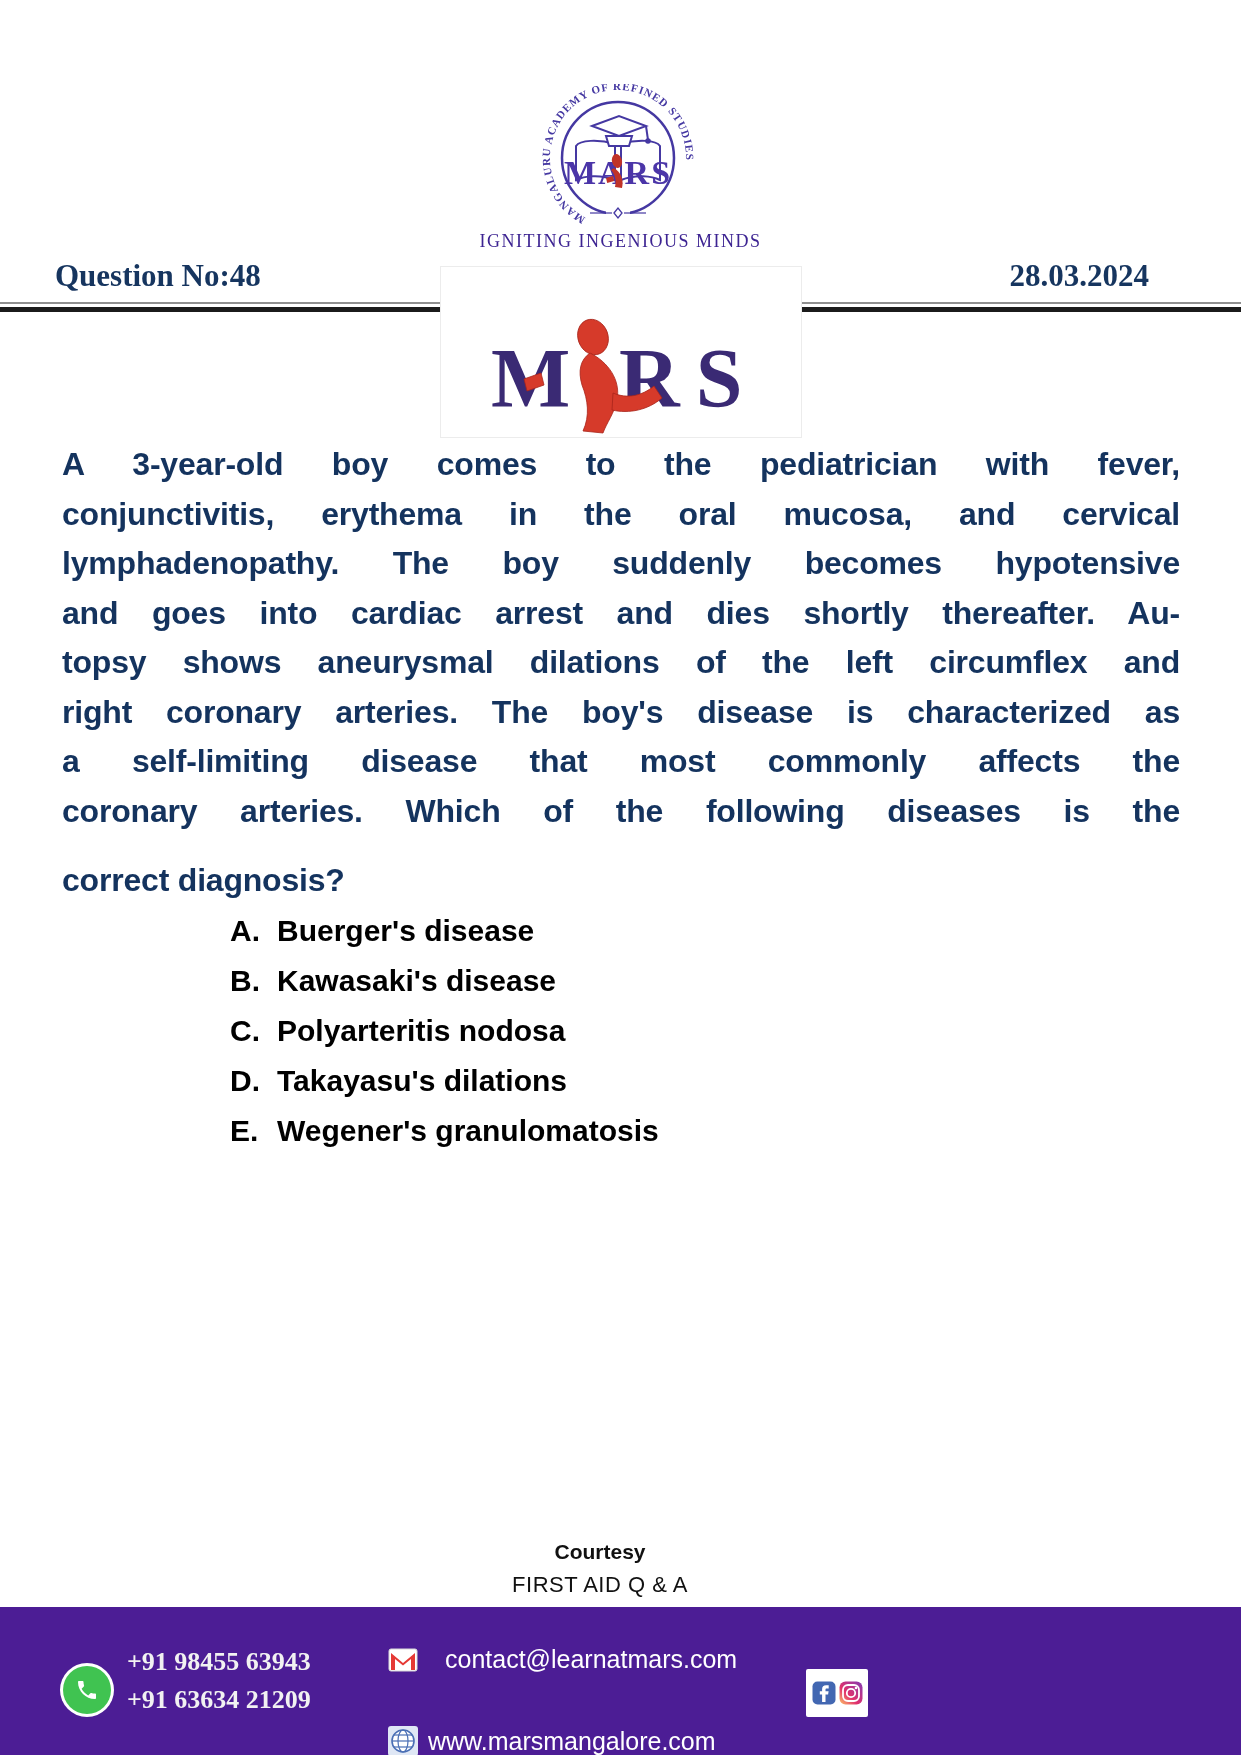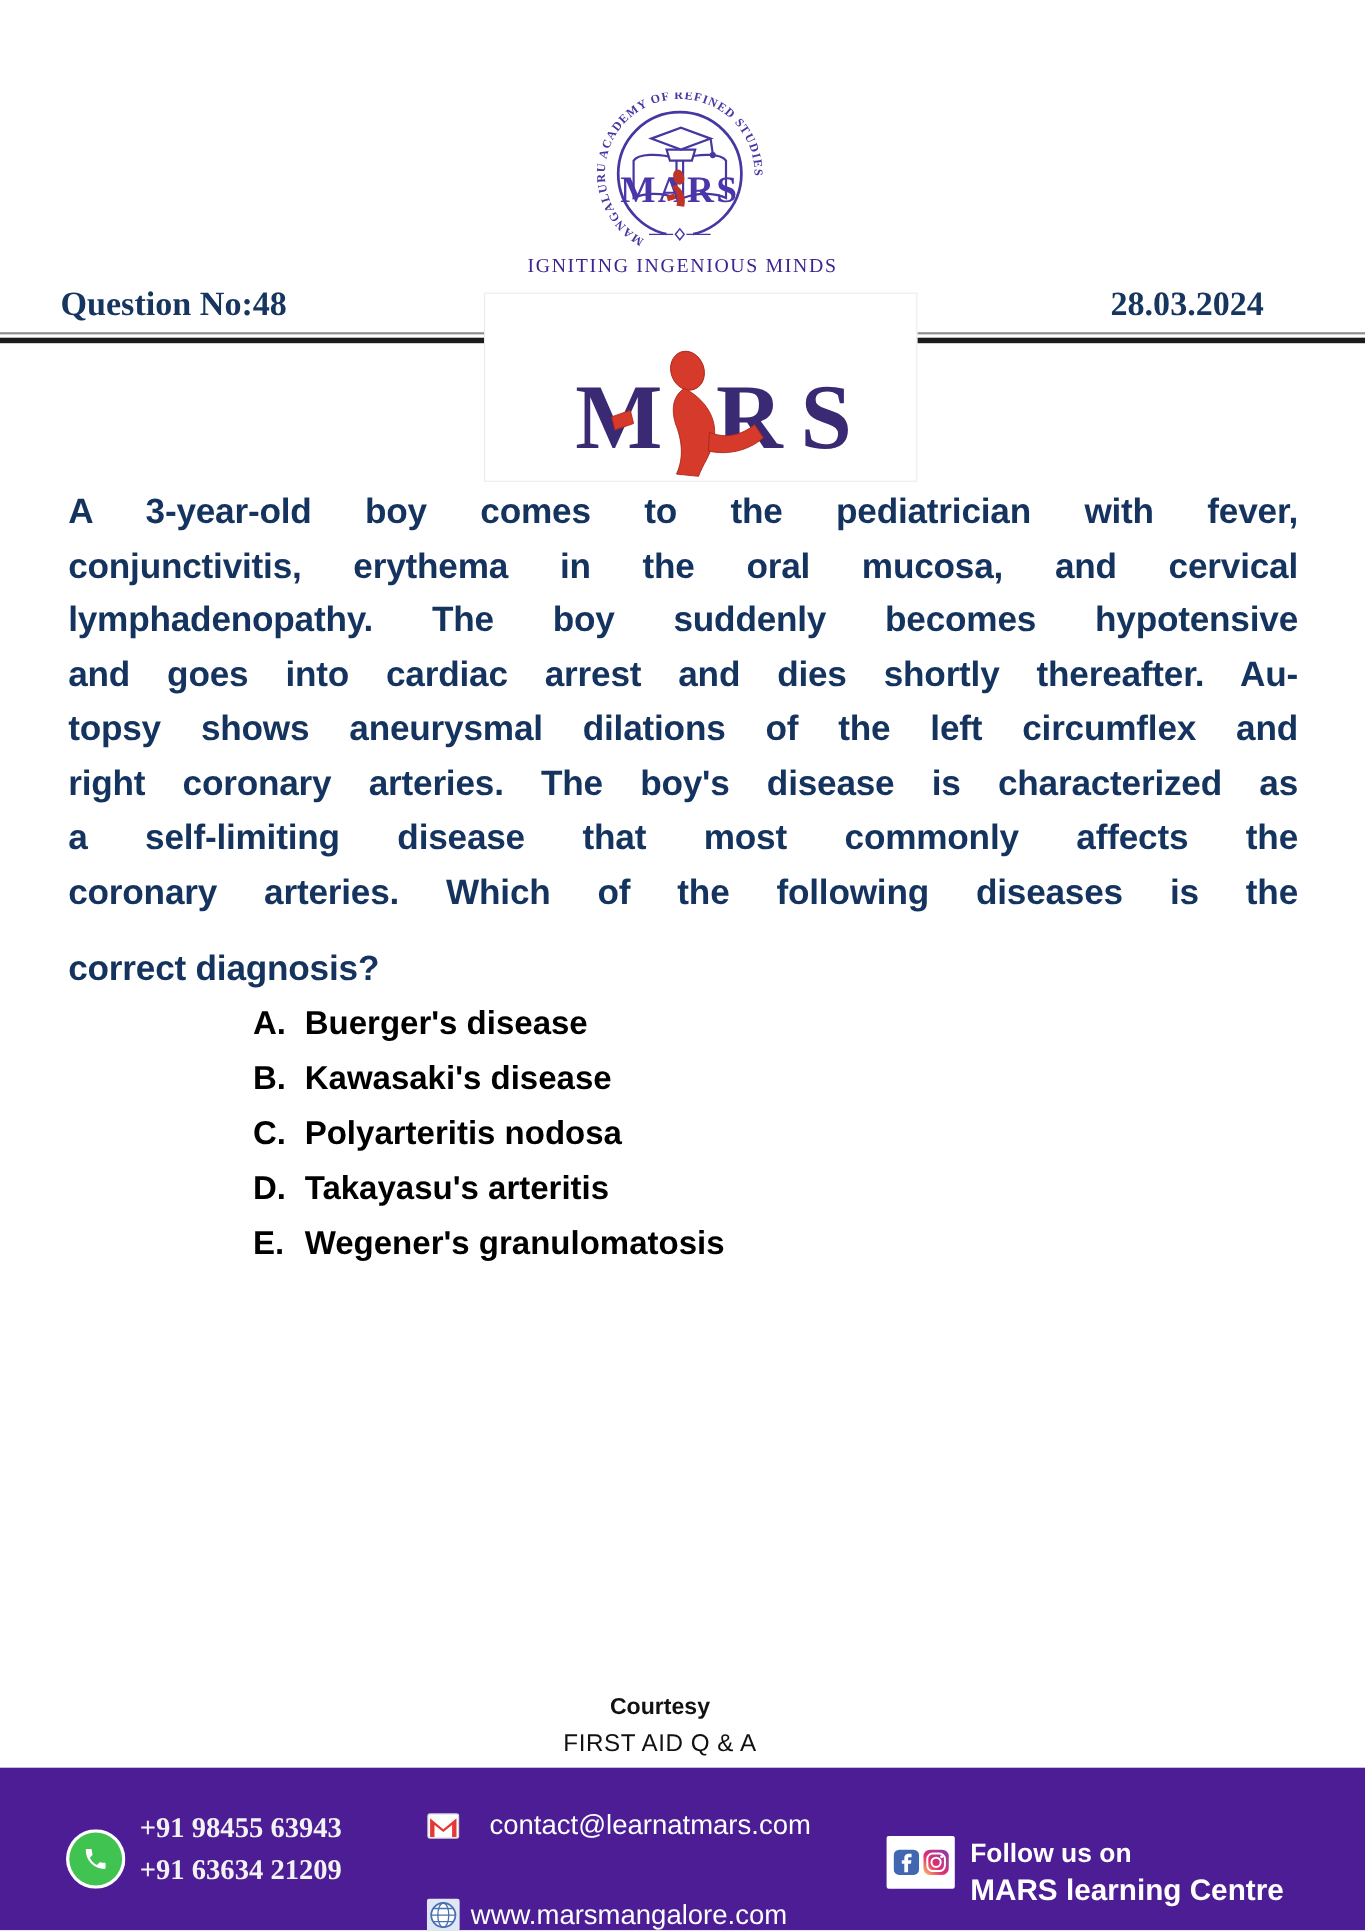--- a/index.html
+++ b/index.html
@@ -12,21 +12,21 @@
            letter-spacing:1.5px;color:#3d2492;}
   
   .qno{position:absolute;left:55px;top:258px;font-family:"Liberation Serif",serif;
        font-weight:bold;font-size:31px;color:#16355f;}
   .date{position:absolute;right:92px;top:258px;font-family:"Liberation Serif",serif;
         font-weight:bold;font-size:31px;color:#16355f;}
   .rule-thin{position:absolute;left:0;top:302px;width:1241px;height:2px;background:#8f8f8f;}
   .rule-thick{position:absolute;left:0;top:307px;width:1241px;height:5px;background:#1b1b1b;}
   
   .logo-box{position:absolute;left:440px;top:266px;width:360px;height:170px;background:#fff;
-            border:1px solid #ececec;padding-left:32px;}
+            border:1px solid #ececec;}
   
   .question{position:absolute;left:62px;top:440px;width:1118px;color:#14335e;
             font-weight:bold;font-size:32px;letter-spacing:-0.2px;}
   .qline{height:49.5px;line-height:49.5px;text-align:justify;text-align-last:justify;
          overflow:hidden;white-space:nowrap;}
   .qline.last{text-align-last:left;margin-top:20px;}
   
   .options{position:absolute;left:230px;top:906px;font-weight:bold;font-size:30px;color:#000;}
   .opt{height:50px;line-height:50px;display:flex;}
   .opt .lab{display:inline-block;min-width:47px;}
@@ -131,21 +131,21 @@
     <div class="opt">
       <span class="lab">B.</span>
       <span>Kawasaki's disease</span>
     </div>
     <div class="opt">
       <span class="lab">C.</span>
       <span>Polyarteritis nodosa</span>
     </div>
     <div class="opt">
       <span class="lab">D.</span>
-      <span>Takayasu's arteritis</span>
+      <span>Takayasu's dilations</span>
     </div>
     <div class="opt">
       <span class="lab">E.</span>
       <span>Wegener's granulomatosis</span>
     </div>
   </div>
 
   <div class="courtesy">
     <div class="c1">Courtesy</div>
     <div class="c2">FIRST AID Q &amp; A</div>
@@ -195,19 +195,15 @@
             <stop offset="0.4" stop-color="#e1306c"></stop>
             <stop offset="1" stop-color="#833ab4"></stop>
           </linearGradient>
         </defs>
         <rect x="0.5" y="0.5" width="23" height="23" rx="6" fill="url(#iggrad)"></rect>
         <rect x="4" y="4" width="16" height="16" rx="5" fill="none" stroke="#ffffff" stroke-width="1.8"></rect>
         <circle cx="12" cy="12" r="4.2" fill="none" stroke="#ffffff" stroke-width="1.8"></circle>
         <circle cx="17" cy="7" r="1.3" fill="#ffffff"></circle>
       </svg>
     </div>
-    <div class="follow">
-      <div class="f1">Follow us on</div>
-      <div class="f2">MARS learning Centre</div>
-    </div>
   </div>
 
 </div>
 
 </body></html>

